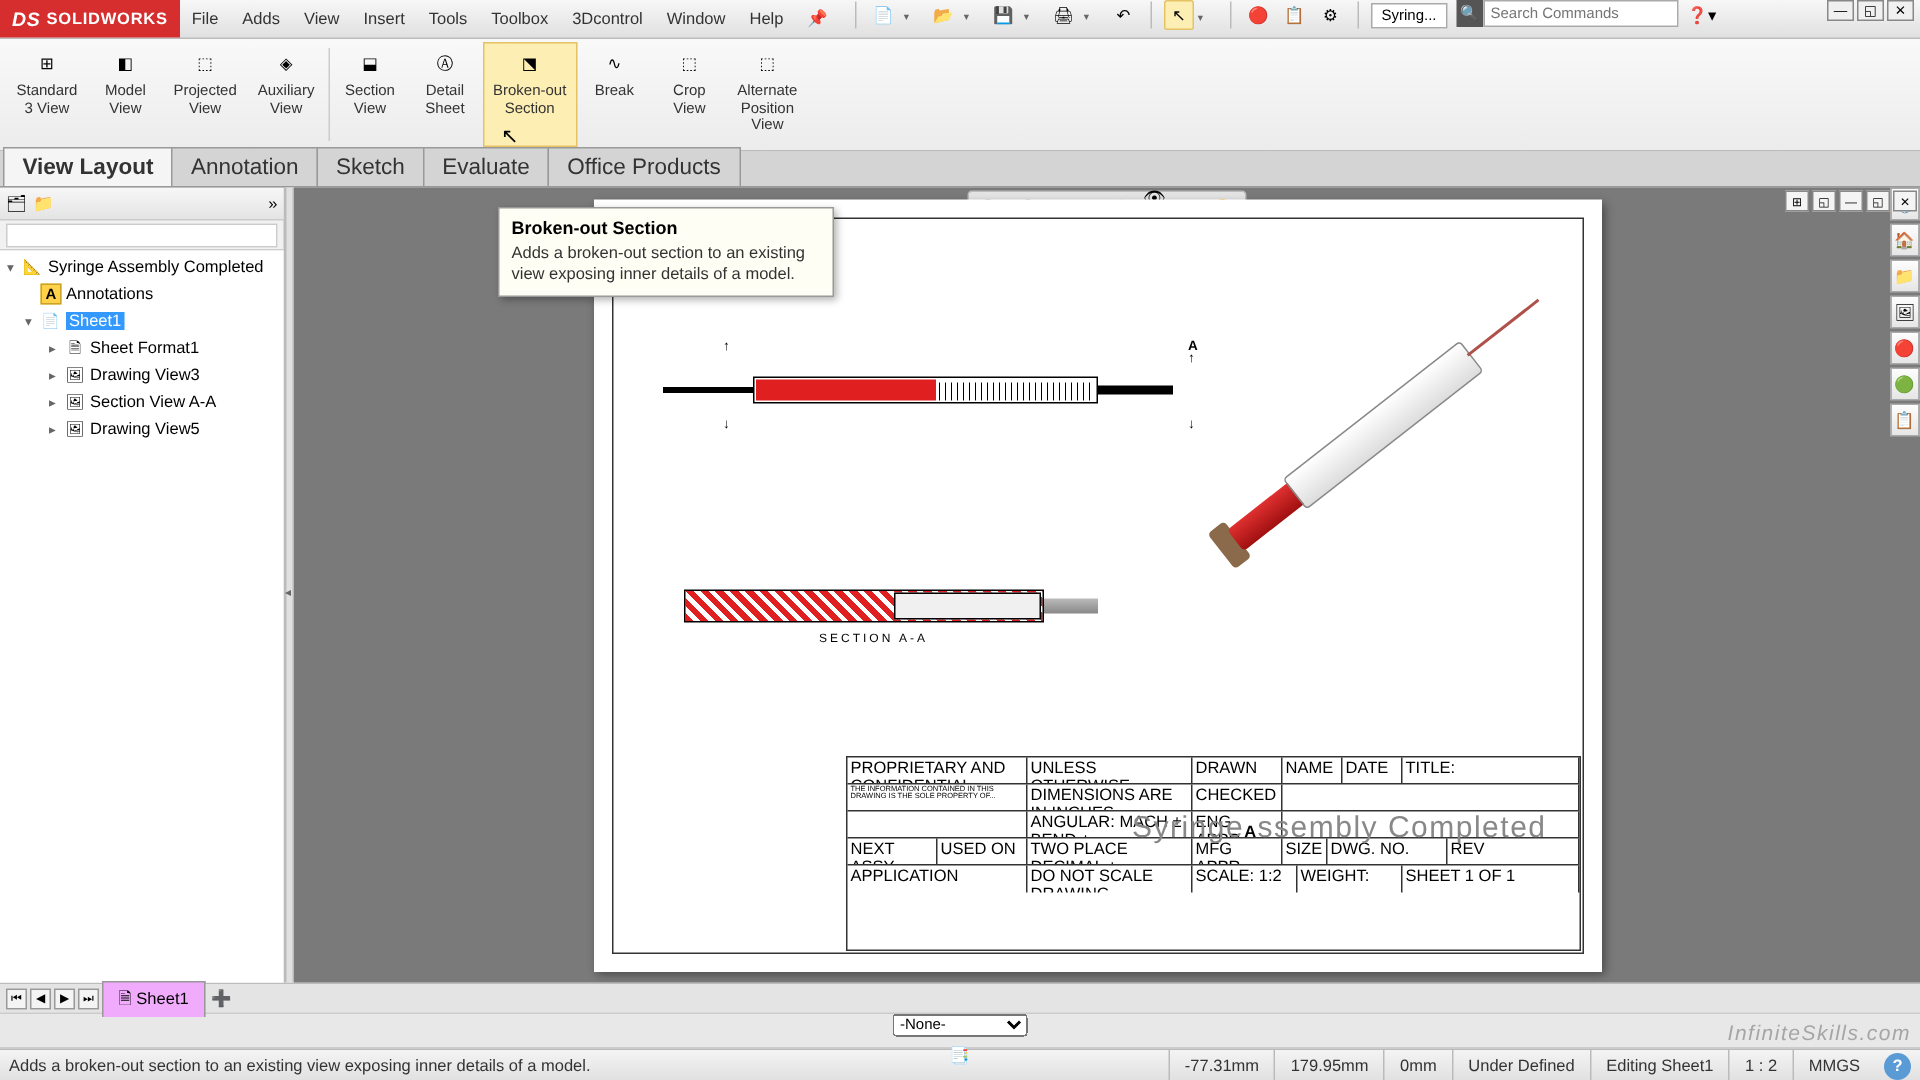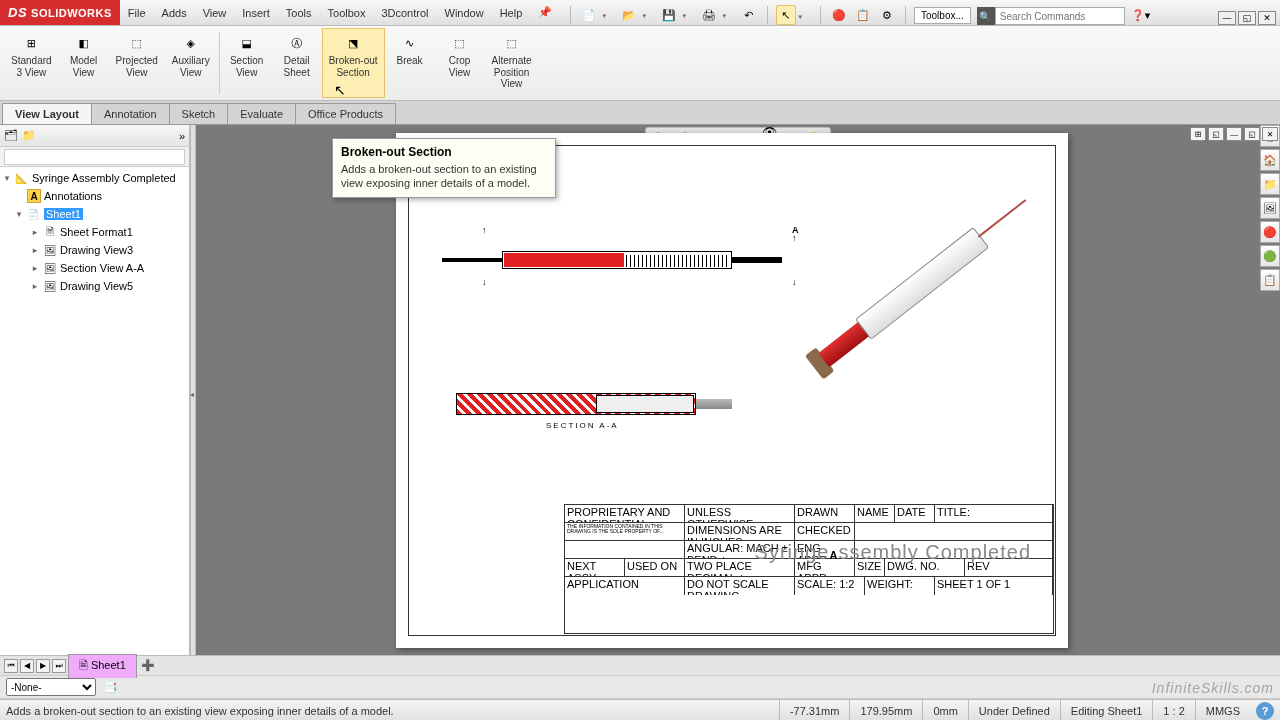--- a/index.html
+++ b/index.html
@@ -1,19 +1,19 @@
 <!DOCTYPE html>
 <html><head>
 <meta charset="utf-8">
 <style>
 * { margin: 0; padding: 0; box-sizing: border-box; font-family: "Segoe UI", Tahoma, sans-serif; font-size: 11px; }
 body { background: #e8e8e8; width: 1280px; height: 720px; overflow: hidden; position: relative; }
 
 
-.titlebar { height: 26px; background: linear-gradient(#f7f7f7,#e0e0e0); display: flex; align-items: flex-end; border-bottom: 1px solid #bbb; }
+.titlebar { height: 26px; background: linear-gradient(#f7f7f7,#e0e0e0); display: flex; align-items: flex-start; border-bottom: 1px solid #bbb; }
 .logo { display: flex; align-items: center; padding: 0 8px; background: #d62e2e; color: #fff; height: 100%; font-weight: bold; font-size: 11px; letter-spacing: .5px; }
 .logo .ds { font-style: italic; font-weight: bold; margin-right: 4px; font-size: 13px; }
 .menus { display: flex; height: 100%; }
 .menus .menu { padding: 0 8px; display: flex; align-items: center; color: #333; cursor: pointer; }
 .tb-icons { display: flex; align-items: center; gap: 4px; margin-left: 6px; }
 .tb-icons .ico { width: 20px; height: 20px; display: flex; align-items: center; justify-content: center; border-radius: 2px; cursor: pointer; position: relative; }
 .tb-icons .ico.sep::after { content: "▾"; font-size: 7px; position: absolute; right: -7px; top: 7px; color: #666; }
 .tb-icons .spacer { width: 12px; }
 .vdiv { width: 1px; height: 18px; background: #bbb; margin: 0 4px; }
 .doc-tab { background: #fff; border: 1px solid #aaa; padding: 2px 6px; min-width: 50px; font-size: 10px; }
@@ -26,21 +26,21 @@
 
 .ribbon { height: 75px; background: linear-gradient(#f9f9f9,#ececec); border-bottom: 1px solid #bbb; display: flex; align-items: stretch; padding: 2px 4px; }
 .rbtn { display: flex; flex-direction: column; align-items: center; justify-content: flex-start; padding: 4px 6px; min-width: 50px; cursor: pointer; border: 1px solid transparent; text-align:center; line-height:1.15; }
 .rbtn.active { background: #fdeeb3; border-color: #e5c365; }
 .rbtn .ricon { width: 24px; height: 20px; margin-bottom: 2px; display:flex; align-items:center; justify-content:center;}
 .rbtn .rlabel { font-size: 10px; color: #333; white-space: pre-line; }
 .rsep { width: 1px; background: #ccc; margin: 4px 2px; }
 
 
 .tabstrip { height: 24px; background: #d4d4d4; display: flex; align-items: flex-end; border-bottom: 1px solid #999; padding-left: 2px; position:relative;}
-.tab { padding: 4px 12px; background: #d4d4d4; border: 1px solid #999; border-bottom: none; margin-right: -1px; cursor: pointer; font-size:11px; color:#333;}
+.tab { padding: 4px 12px; background: #d4d4d4; border: 1px solid #999; border-bottom: none; margin-right: -1px; cursor: pointer; font-size:15px; color:#333;}
 .tab.active { background: #f5f5f5; font-weight: bold; }
 
 
 .main { display: flex; height: 530px; background: #fff; }
 .leftpanel { width: 190px; background: #f1f1f1; border-right: 1px solid #bbb; display:flex; flex-direction:column;}
 .lp-header { height: 22px; background: linear-gradient(#f7f7f7,#e4e4e4); border-bottom: 1px solid #ccc; display:flex; align-items:center; padding: 0 4px; gap:4px;}
 .lp-filter { height: 20px; border-bottom: 1px solid #ccc; padding: 2px 4px; }
 .lp-filter input { width: 100%; height: 16px; border: 1px solid #ccc; font-size:10px; padding:0 2px;}
 .tree { flex:1; overflow:auto; padding: 2px 0; background:#fff;}
 .tree-item { display:flex; align-items:center; padding: 2px 2px; cursor:pointer; gap:3px;}
@@ -99,21 +99,21 @@
 .tb-bigtitle { position:absolute; right:22px; top:36px; font-size:20px; font-weight:300; color:#888; letter-spacing:1px;}
 .tb-bigtitle .bold-a { font-weight:bold; color:#000;}
 
 
 .sheettabs { height:20px; background:#e4e4e4; border-top:1px solid #bbb; display:flex; align-items:center; padding:0 4px; gap:2px;}
 .sheettabs .navbtn { width:14px; height:14px; border:1px solid #999; background:#f4f4f4; font-size:8px; display:flex; align-items:center; justify-content:center; cursor:pointer;}
 .sheettabs .stab { background:#f0abfc; border:1px solid #999; border-bottom:none; padding:2px 10px; font-size:11px; cursor:pointer;}
 .sheettabs .addtab { width:18px; height:16px; display:flex; align-items:center; justify-content:center; cursor:pointer;}
 
 
-.filterrow { height:24px; background:#e8e8e8; border-top:1px solid #ccc; border-bottom:1px solid #ccc; display:flex; align-items:center; padding:0 6px; gap:6px;}
+.filterrow { height:24px; background:#e8e8e8; border-top:1px solid #ccc; border-bottom:1px solid #ccc; display:flex; align-items:center; padding:0 6px; gap:6px;flex-direction:column;}
 .filterrow select { height:18px; width:90px; font-size:10px;}
 .filterrow .fico { width:18px; height:18px; cursor:pointer; display:flex; align-items:center; justify-content:center;}
 
 
 .statusbar { height:22px; background:linear-gradient(#f4f4f4,#e0e0e0); border-top:1px solid #bbb; display:flex; align-items:center; font-size:11px; color:#333; padding:0 6px;}
 .statusbar .msg { flex:1;}
 .statusbar .cell { padding:0 10px; border-left:1px solid #bbb; height:100%; display:flex; align-items:center;}
 .statusbar .help { width:18px; height:18px; background:#5a9bd5; color:#fff; border-radius:9px; display:flex; align-items:center; justify-content:center; font-weight:bold; margin-left:6px;}
 
 
@@ -151,21 +151,21 @@
     <div class="spacer"></div>
     <div class="ico">↶</div>
     <div class="vdiv"></div>
     <div class="ico sep" style="border:1px solid #e5c365; background:#fdeeb3;">↖</div>
     <div class="spacer"></div>
     <div class="vdiv"></div>
     <div class="ico">🔴</div>
     <div class="ico">📋</div>
     <div class="ico">⚙</div>
     <div class="vdiv"></div>
-    <div class="doc-tab">Toolbox...</div>
+    <div class="doc-tab">Syring...</div>
   </div>
   <div class="search-wrap">
     <div class="sicon">🔍</div>
     <input placeholder="Search Commands" style="">
   </div>
   <div class="tb-icons">
     <div class="ico">❓▾</div>
   </div>
   <div class="winbtns">
     <div class="wb">—</div>

